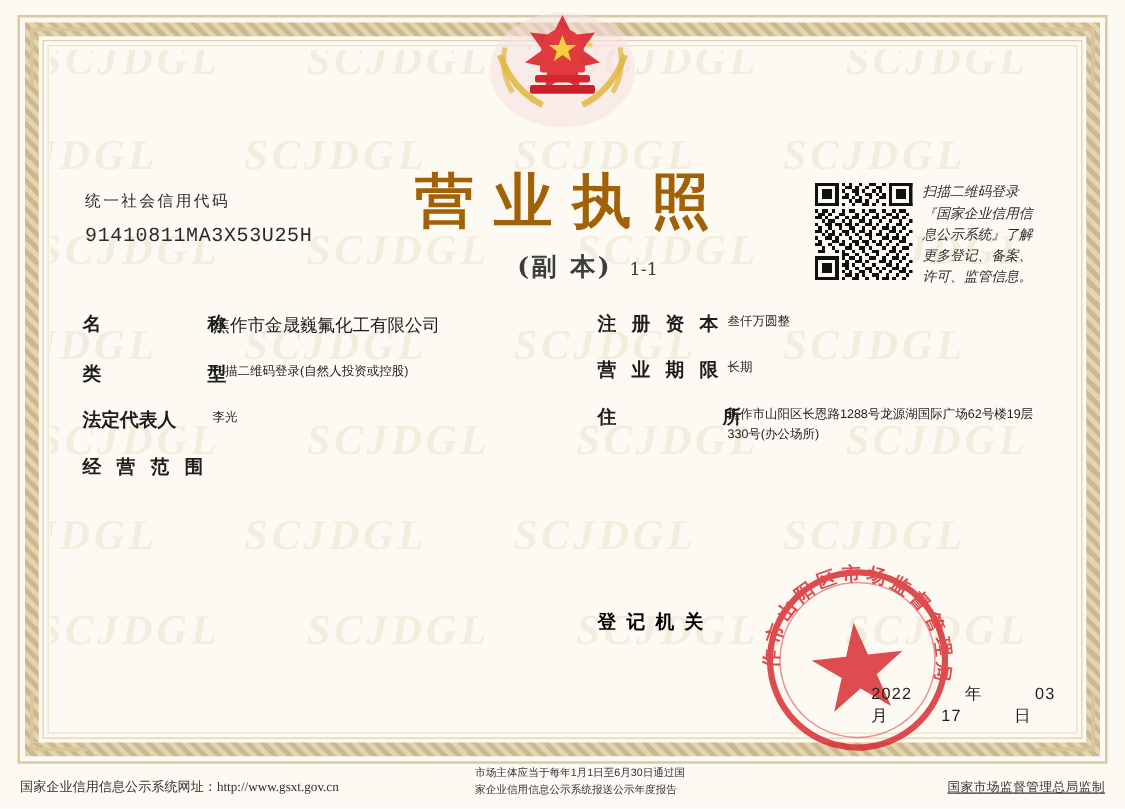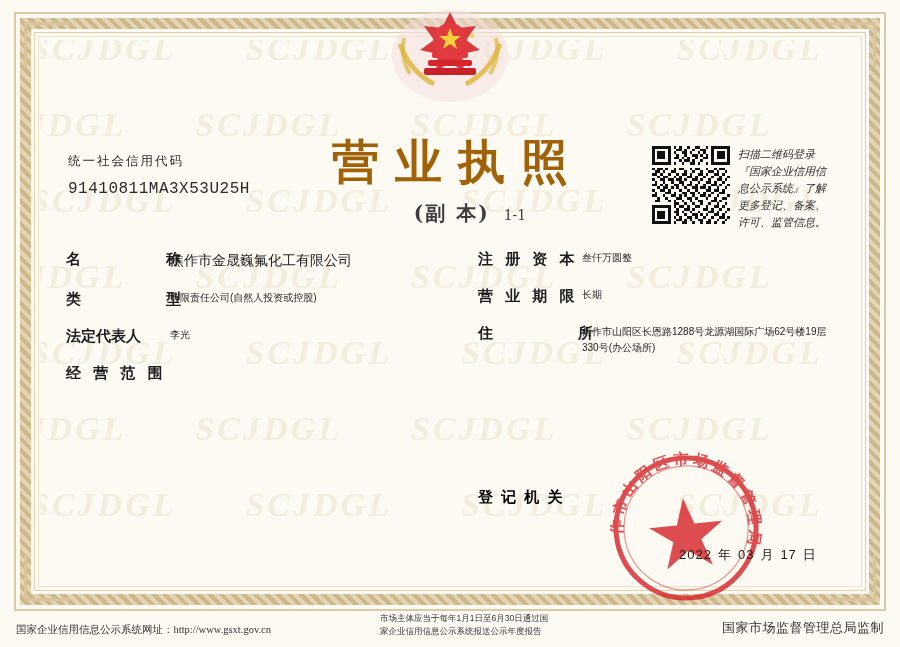--- a/index.html
+++ b/index.html
@@ -180,21 +180,21 @@
     letter-spacing: 2px;
     color: #000000;
   }
   .issue-date {
     position: absolute;
     left: 676px; top: 546px;
     font-size: 13px;
     color: #1d1d1d;
     letter-spacing: 1px;
   }
-  .issue-date span { margin: 0 3px; }
+  .issue-date span { margin: 0 21px; }
 
   
   .seal {
     position: absolute;
     left: 598px; top: 440px;
     width: 176px; height: 176px;
     opacity: .82;
     transform: rotate(-6deg);
   }
 
@@ -210,23 +210,24 @@
     position: absolute;
     left: 380px; bottom: 10px;
     font-size: 8.5px;
     color: #333;
     line-height: 1.45;
     text-align: left;
   }
   .footer-right {
     position: absolute;
     right: 16px; bottom: 10px;
-    font-size: 13px;
+    font-size: 10px;
     color: #333;
     letter-spacing: .5px;
+    text-decoration: underline;
   }
 </style>
 </head>
 <body>
 
 <div id="license">
 
   <div class="border-outer"></div>
   <div class="border-mid"></div>
   <div class="border-inner"></div>
@@ -516,21 +517,21 @@
   <div class="fields">
     <div class="col-left">
 
       <div class="field">
         <div class="f-label sp2">名　　　称</div>
         <div class="f-value big">焦作市金晟巍氟化工有限公司</div>
       </div>
 
       <div class="field">
         <div class="f-label sp2">类　　　型</div>
-        <div class="f-value">有限责任公司(自然人投资或控股)</div>
+        <div class="f-value">扫描二维码登录(自然人投资或控股)</div>
       </div>
 
       <div class="field">
         <div class="f-label">法定代表人</div>
         <div class="f-value">李光</div>
       </div>
 
       <div class="field scope">
         <div class="f-label sp3">经 营 范 围</div>
       </div>

